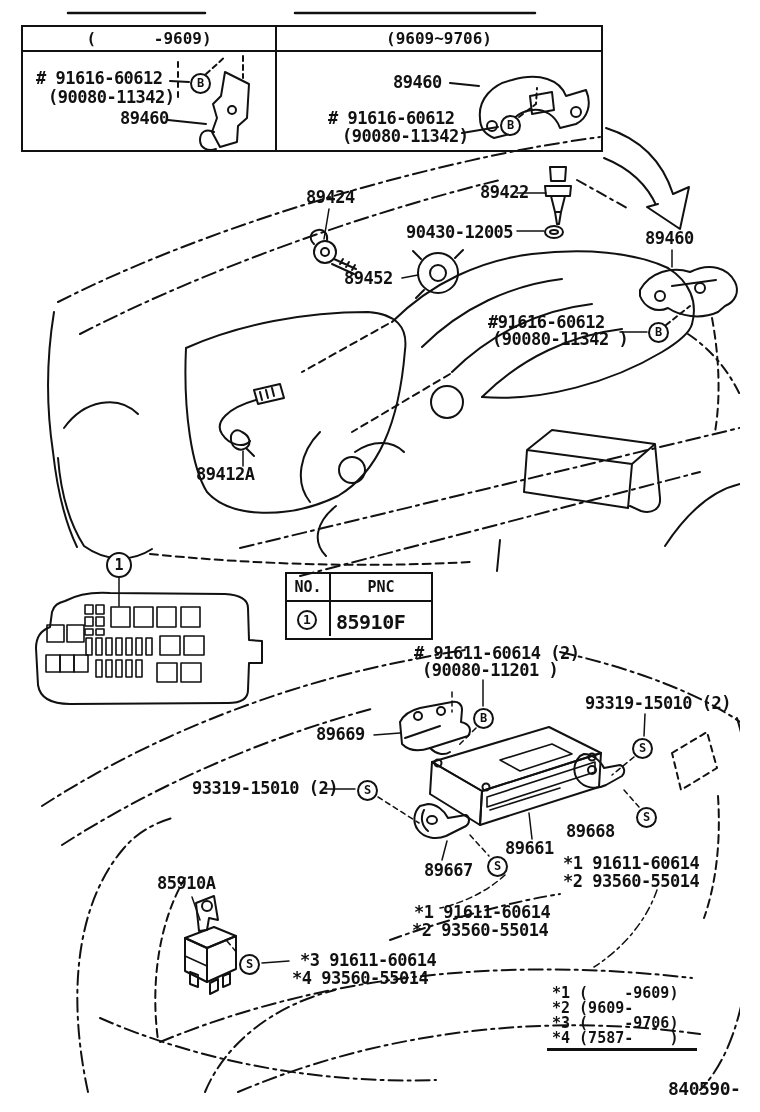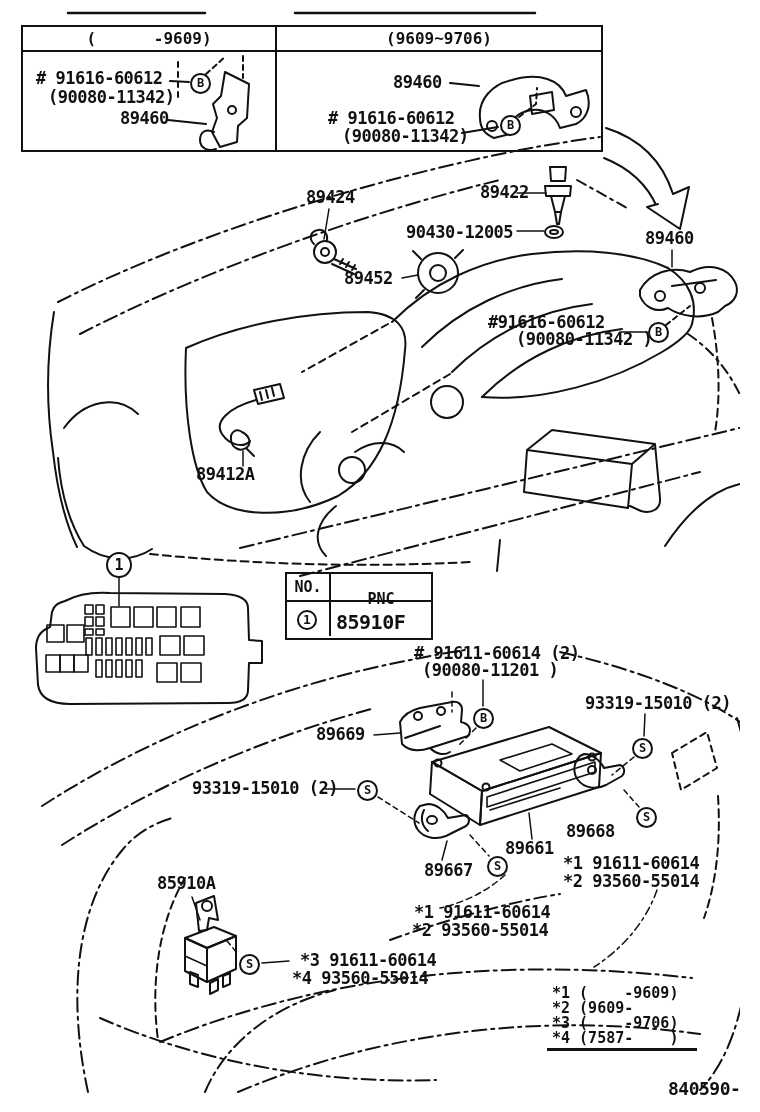--- a/index.html
+++ b/index.html
@@ -23,21 +23,21 @@
   #toptable .hl{width:254px;border-right:2px solid #111;box-sizing:border-box;}
   #toptable .hr{flex:1;}
   #toptable .vdiv{position:absolute;left:252px;top:25px;width:2px;height:98px;background:#111;}
   
   #pnctable{position:absolute;left:285px;top:572px;width:148px;height:68px;
             border:2px solid #111;box-sizing:border-box;}
   #pnctable .row1{position:absolute;left:0;top:0;width:100%;height:28px;border-bottom:2px solid #111;
                   box-sizing:border-box;display:flex;}
   #pnctable .c1{width:44px;border-right:2px solid #111;box-sizing:border-box;text-align:center;
                 font:bold 15px "DejaVu Sans Mono",monospace;line-height:26px;}
-  #pnctable .c2{flex:1;text-align:center;font:bold 15px "DejaVu Sans Mono",monospace;line-height:26px;margin-top:12px;}
+  #pnctable .c2{flex:1;text-align:center;font:bold 15px "DejaVu Sans Mono",monospace;line-height:26px;}
   #pnctable .vdiv{position:absolute;left:42px;top:28px;width:2px;height:34px;background:#111;}
   .legendrow{position:absolute;font:bold 15px "DejaVu Sans Mono",monospace;white-space:pre;line-height:1;}
   #legend-underline{position:absolute;left:547px;top:1048px;width:150px;height:3px;background:#111;}
 </style>
 </head>
 <body>
 
 <div id="page">
 
 <svg width="760" height="1112" viewBox="0 0 760 1112">
@@ -266,21 +266,21 @@
 <div class="lbl" style="left:328px;top:110px;"># 91616-60612</div>
 <div class="lbl" style="left:342px;top:128px;">(90080-11342)</div>
 <div class="circ" style="left:500px;top:115px;">B</div>
 
 <div class="lbl" style="left:306px;top:189px;">89424</div>
 <div class="lbl" style="left:460px;top:184px;margin-left:20px;">89422</div>
 <div class="lbl" style="left:406px;top:224px;">90430-12005</div>
 <div class="lbl" style="left:344px;top:270px;">89452</div>
 <div class="lbl" style="left:645px;top:230px;">89460</div>
 <div class="lbl" style="left:488px;top:314px;">#91616-60612</div>
-<div class="lbl" style="left:516px;top:331px;">(90080-11342 )</div>
+<div class="lbl" style="left:492px;top:331px;">(90080-11342 )</div>
 <div class="circ" style="left:648px;top:322px;">B</div>
 <div class="lbl" style="left:196px;top:466px;">89412A</div>
 
 <div class="circ big" style="left:106px;top:552px;">1</div>
 <div id="pnctable">
   <div class="row1">
     <div class="c1">NO.</div>
     <div class="c2">PNC</div>
   </div>
   <div class="vdiv"></div>

